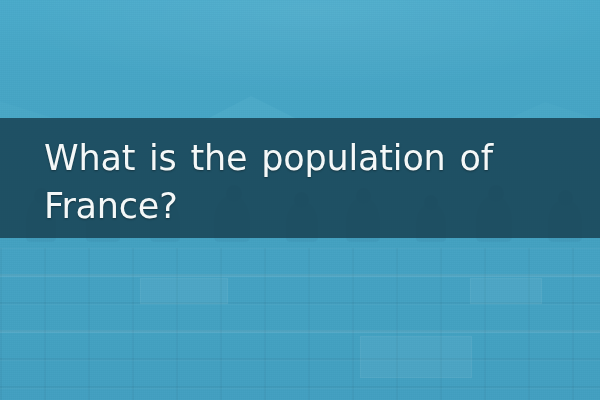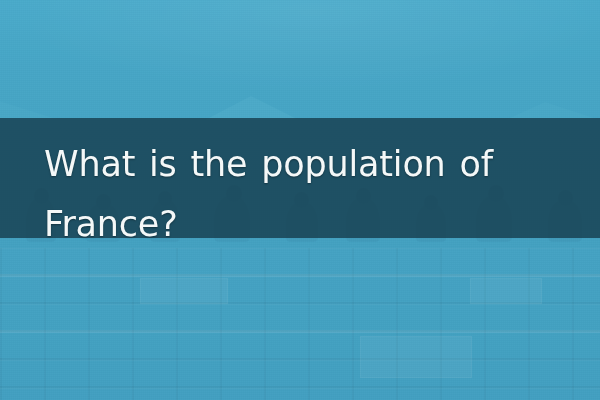--- a/index.html
+++ b/index.html
@@ -155,21 +155,21 @@
     height: 120px;
     background: rgba(21,60,76,0.80);
     box-sizing: border-box;
     padding: 16px 18px 0 44px;
   }
   .question-text {
     margin: 0;
     color: #f4f8f8;
     font-family: "DejaVu Sans", sans-serif;
     font-size: 35px;
-    line-height: 60px;
+    line-height: 48px;
     font-weight: 400;
     letter-spacing: -0.2px;
     word-spacing: 3px;
     white-space: pre-wrap;
     overflow-wrap: anywhere;
     text-shadow: 0 1px 2px rgba(0,0,0,0.35);
   }
 </style>
 </head>
 <body>

